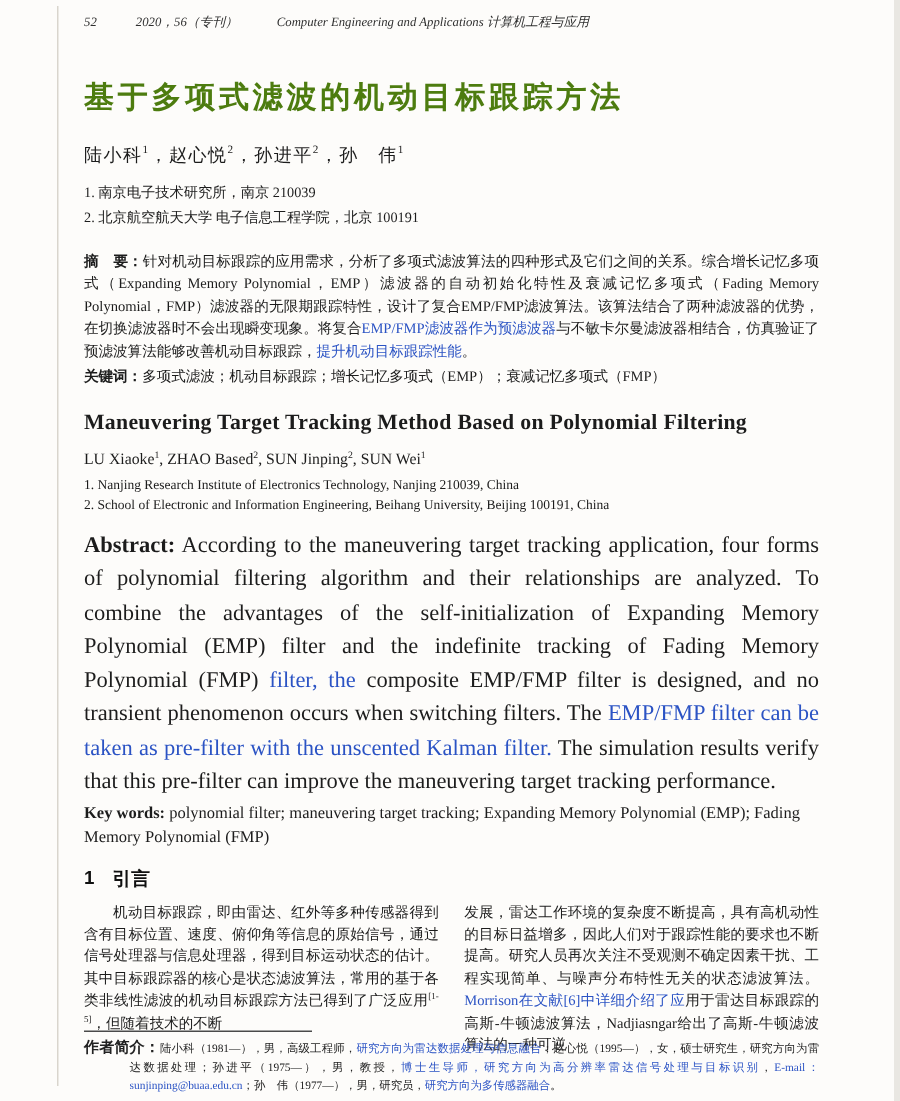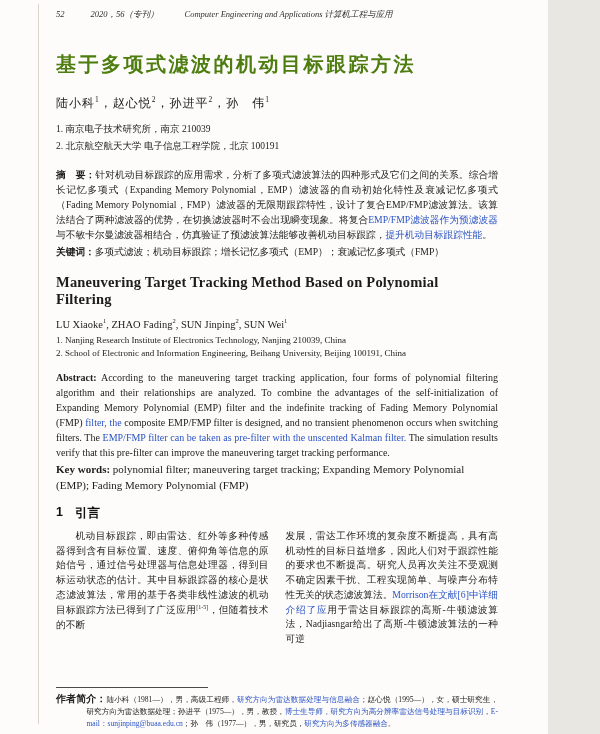--- a/index.html
+++ b/index.html
@@ -1,18 +1,18 @@
 <!DOCTYPE html>
 <html><head>
 <meta charset="utf-8">
 <style>
   html,body { margin:0; padding:0; background:#e9e7e2; }
   .page {
     position:relative;
-    width:548px; height:734px;
+    width:596px; height:734px;
     box-sizing:border-box;
     padding:9px 50px 0 56px;
     background:#fdfcfa;
     font-family:"Liberation Serif", serif;
     color:#1c1c1c;
     overflow:hidden;
   }
   .scan-edge { position:absolute; left:38px; top:4px; bottom:10px; width:1px; background:#d9d5cd; }
 
   .header { display:flex; gap:26px; font-size:8.5px; font-style:italic; color:#2f2f2f; white-space:nowrap; }
@@ -27,21 +27,21 @@
 
   .abstract-zh { margin:13px 0 0; font-size:9.7px; line-height:1.55; text-align:justify; }
   .keywords-zh { margin:2px 0 0;  font-size:9.7px; line-height:1.55; }
   .codes { margin-top:3px; font-size:9.7px; display:flex; gap:36px; }
 
   .lbl { font-family:"Liberation Sans", sans-serif; font-weight:700; }
 
   .title-en  { margin:15px 0 0; font-size:14.5px; font-weight:700; letter-spacing:0.2px; }
   .authors-en { margin-top:9px; font-size:10.5px; }
   .affils-en  { margin-top:4px; font-size:9px; line-height:1.5; }
-  .abstract-en { margin:9px 0 0; font-size:10px; line-height:1.5; text-align:justify; }
+  .abstract-en { margin:9px 0 0; font-size:15px; line-height:1.5; text-align:justify; }
   .keywords-en { margin:1px 0 0; font-size:11px; line-height:1.5; }
   .abstract-en b, .keywords-en b { font-weight:700; }
 
   .sec { margin:11px 0 0; font-size:12.5px; font-family:"Liberation Sans", sans-serif; font-weight:700; display:flex; gap:12px; color:#101010; }
 
   .cols { margin-top:7px; display:flex; gap:17px; }
   .col  { flex:1; margin:0; font-size:9.7px; line-height:1.52; text-align:justify; }
   .col.left { text-indent:2em; }
 
   .footer { position:absolute; left:56px; right:50px; bottom:5px; }
@@ -74,21 +74,21 @@
     <div>2. 北京航空航天大学 电子信息工程学院，北京 100191</div>
   </div>
 
   <p class="abstract-zh"><b class="lbl">摘　要：</b><span><span>针对机动目标跟踪的应用需求，分析了多项式滤波算法的四种形式及它们之间的关系。综合增长记忆多项式（Expanding Memory Polynomial，EMP）滤波器的自动初始化特性及衰减记忆多项式（Fading Memory Polynomial，FMP）滤波器的无限期跟踪特性，设计了复合EMP/FMP滤波算法。该算法结合了两种滤波器的优势，在切换滤波器时不会出现瞬变现象。将复合</span><span class="hl">EMP/FMP滤波器作为预滤波器</span><span>与不敏卡尔曼滤波器相结合，仿真验证了预滤波算法能够改善机动目标跟踪，</span><span class="hl">提升机动目标跟踪性能</span><span>。</span></span></p>
 
   <p class="keywords-zh"><b class="lbl">关键词：</b><span>多项式滤波；机动目标跟踪；增长记忆多项式（EMP）；衰减记忆多项式（FMP）</span></p>
 
 
   <h2 class="title-en">Maneuvering Target Tracking Method Based on Polynomial Filtering</h2>
 
-  <div class="authors-en"><span>LU Xiaoke</span><sup>1</sup><span>, ZHAO Fading</span><sup>2</sup><span>, SUN Jinping</span><sup>2</sup><span>, SUN Wei</span><sup>1</sup></div>
+  <div class="authors-en"><span>LU Xiaoke</span><sup>1</sup><span>, ZHAO Based</span><sup>2</sup><span>, SUN Jinping</span><sup>2</sup><span>, SUN Wei</span><sup>1</sup></div>
 
   <div class="affils-en">
     <div>1. Nanjing Research Institute of Electronics Technology, Nanjing 210039, China</div>
     <div>2. School of Electronic and Information Engineering, Beihang University, Beijing 100191, China</div>
   </div>
 
   <p class="abstract-en"><b>Abstract:</b><span><span> According to the maneuvering target tracking application, four forms of polynomial filtering algorithm and their relationships are analyzed. To combine the advantages of the self-initialization of Expanding Memory Polynomial (EMP) filter and the indefinite tracking of Fading Memory Polynomial (FMP) </span><span class="hl">filter, the</span><span> composite EMP/FMP filter is designed, and no transient phenomenon occurs when switching filters. The </span><span class="hl">EMP/FMP filter can be taken as pre-filter with the unscented Kalman filter.</span><span> The simulation results verify that this pre-filter can improve the maneuvering target tracking performance.</span></span></p>
 
   <p class="keywords-en"><b>Key words:</b><span> polynomial filter; maneuvering target tracking; Expanding Memory Polynomial (EMP); Fading Memory Polynomial (FMP)</span></p>
 

